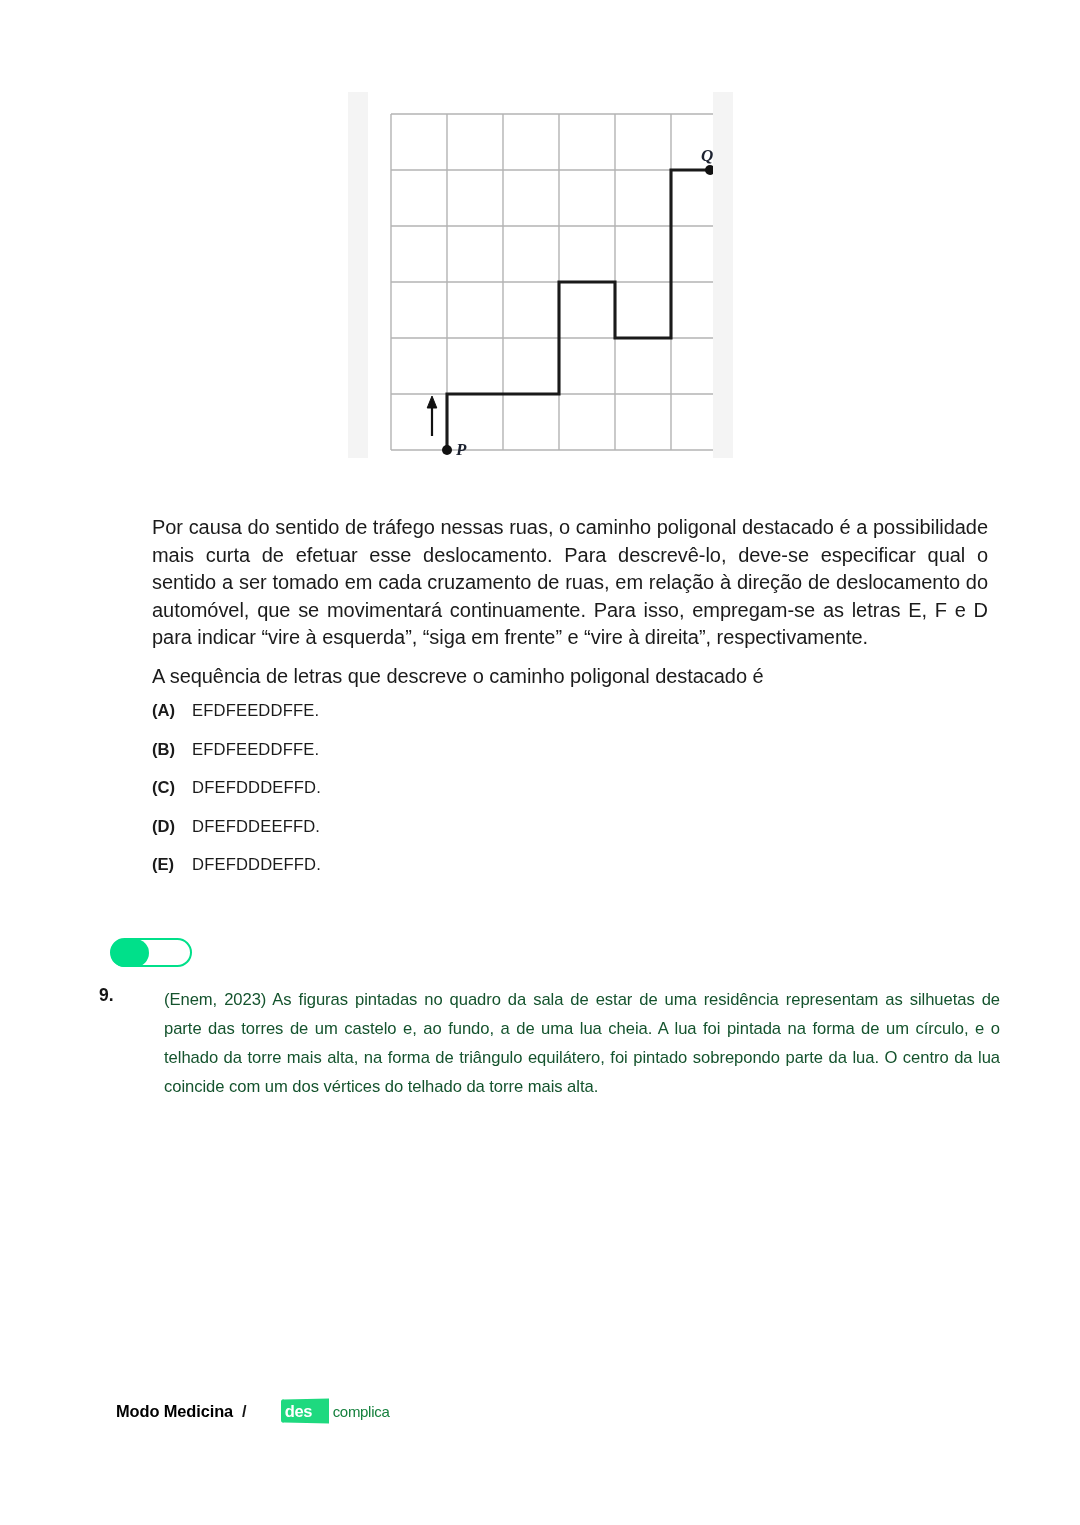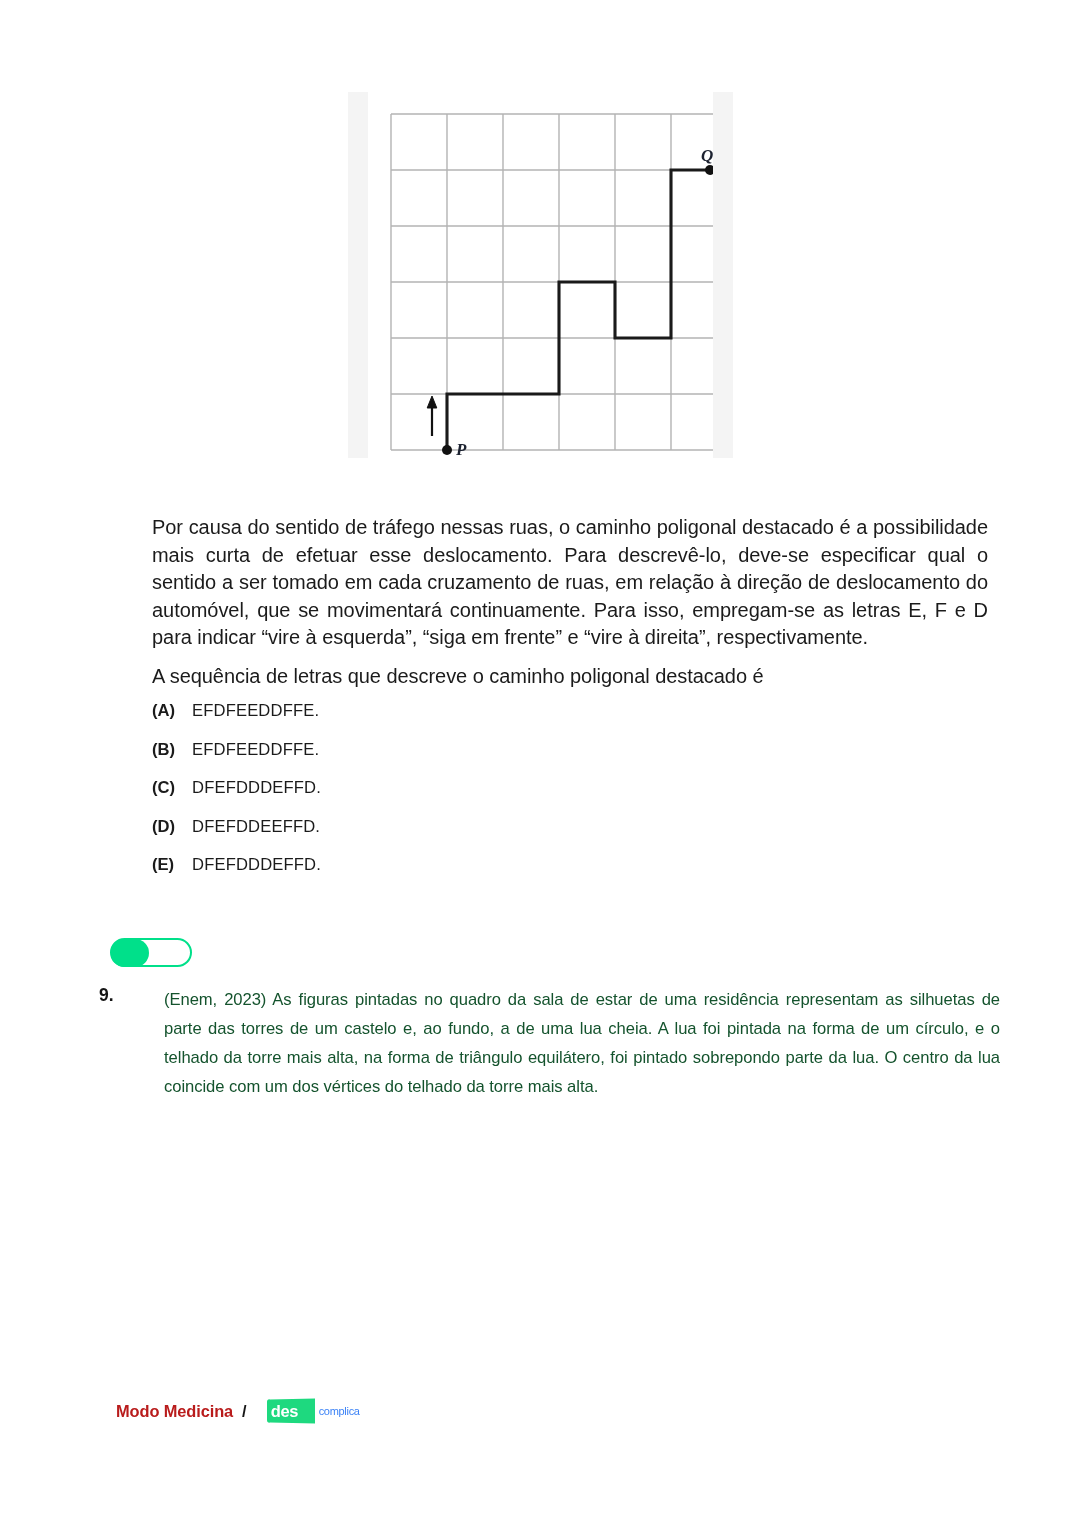--- a/index.html
+++ b/index.html
@@ -125,54 +125,54 @@
   .footer {
     position: absolute;
     left: 116px;
     top: 1398px;
     display: flex;
     align-items: center;
   }
   .footer-brand {
     font-size: 16.4px;
     font-weight: bold;
-    color: #b91c1c;
+    color: #000000;
     letter-spacing: -0.1px;
   }
   .footer-sep {
     font-size: 16.4px;
     font-weight: bold;
     color: #161616;
     margin-left: 9px;
   }
   .logo {
     position: relative;
-    margin-left: 18px;
+    margin-left: 32px;
     display: flex;
     align-items: center;
     height: 26px;
   }
   .logo-mark {
     position: relative;
     height: 26px;
     width: 53px;
   }
   .logo-mark svg { display: block; }
   .logo-des {
     position: absolute;
     left: 6px;
     top: 4px;
     font-size: 16.5px;
     font-weight: bold;
     color: #ffffff;
     letter-spacing: -0.3px;
   }
   .logo-complica {
-    font-size: 11px;
-    color: #3b82f6;
+    font-size: 15px;
+    color: #15803d;
     letter-spacing: -0.3px;
     margin-left: 1px;
   }
 </style>
 </head>
 <body>
 
 <div id="page">
 
   <div class="figure-wrap">

